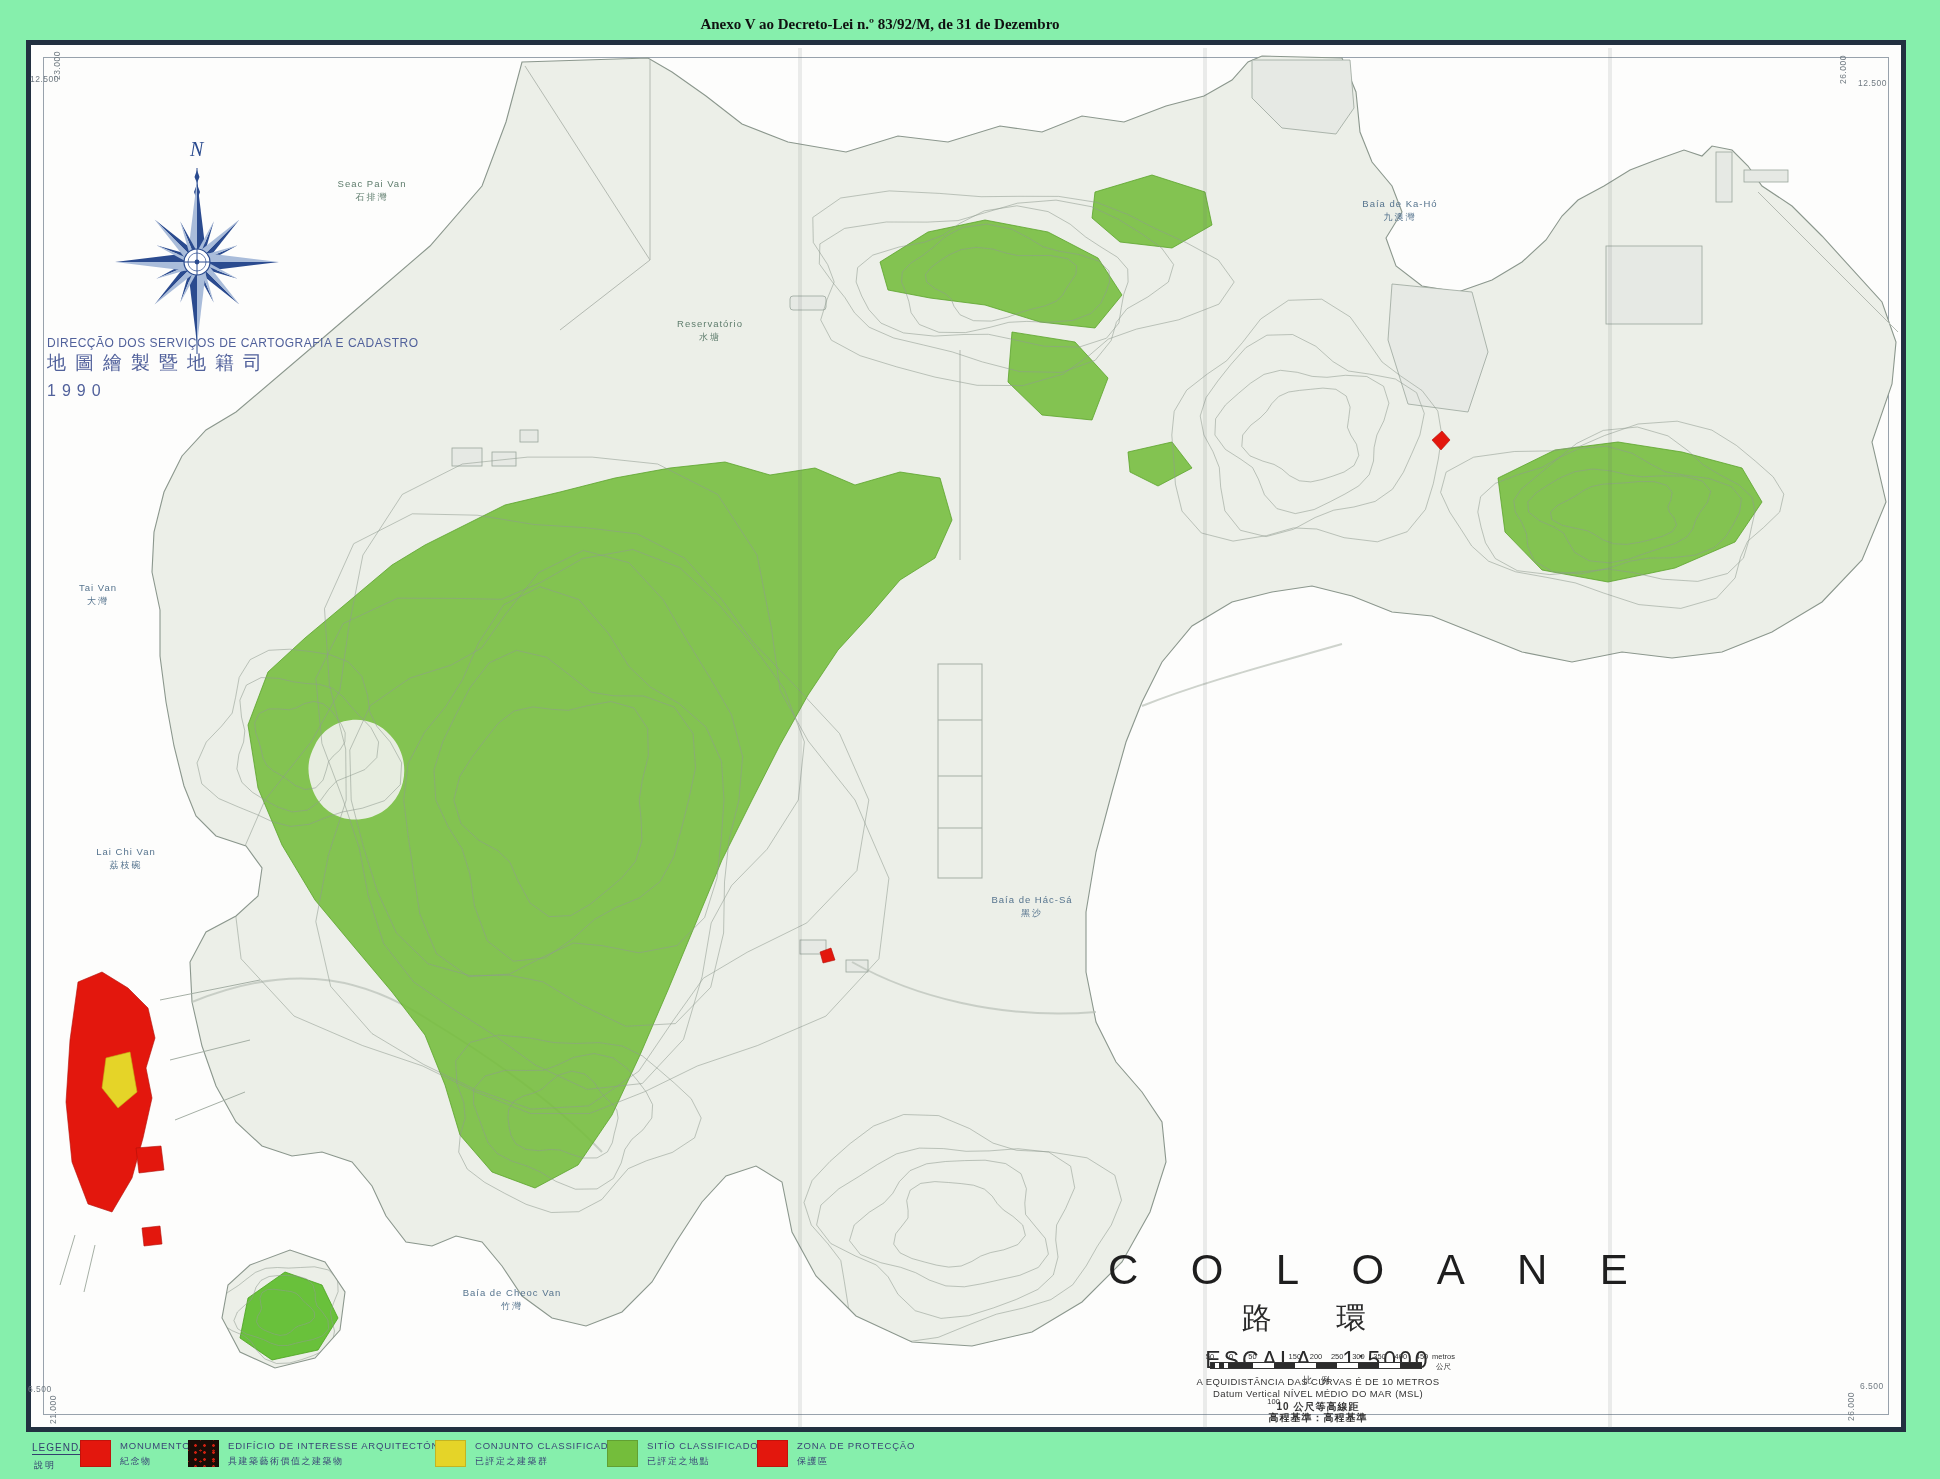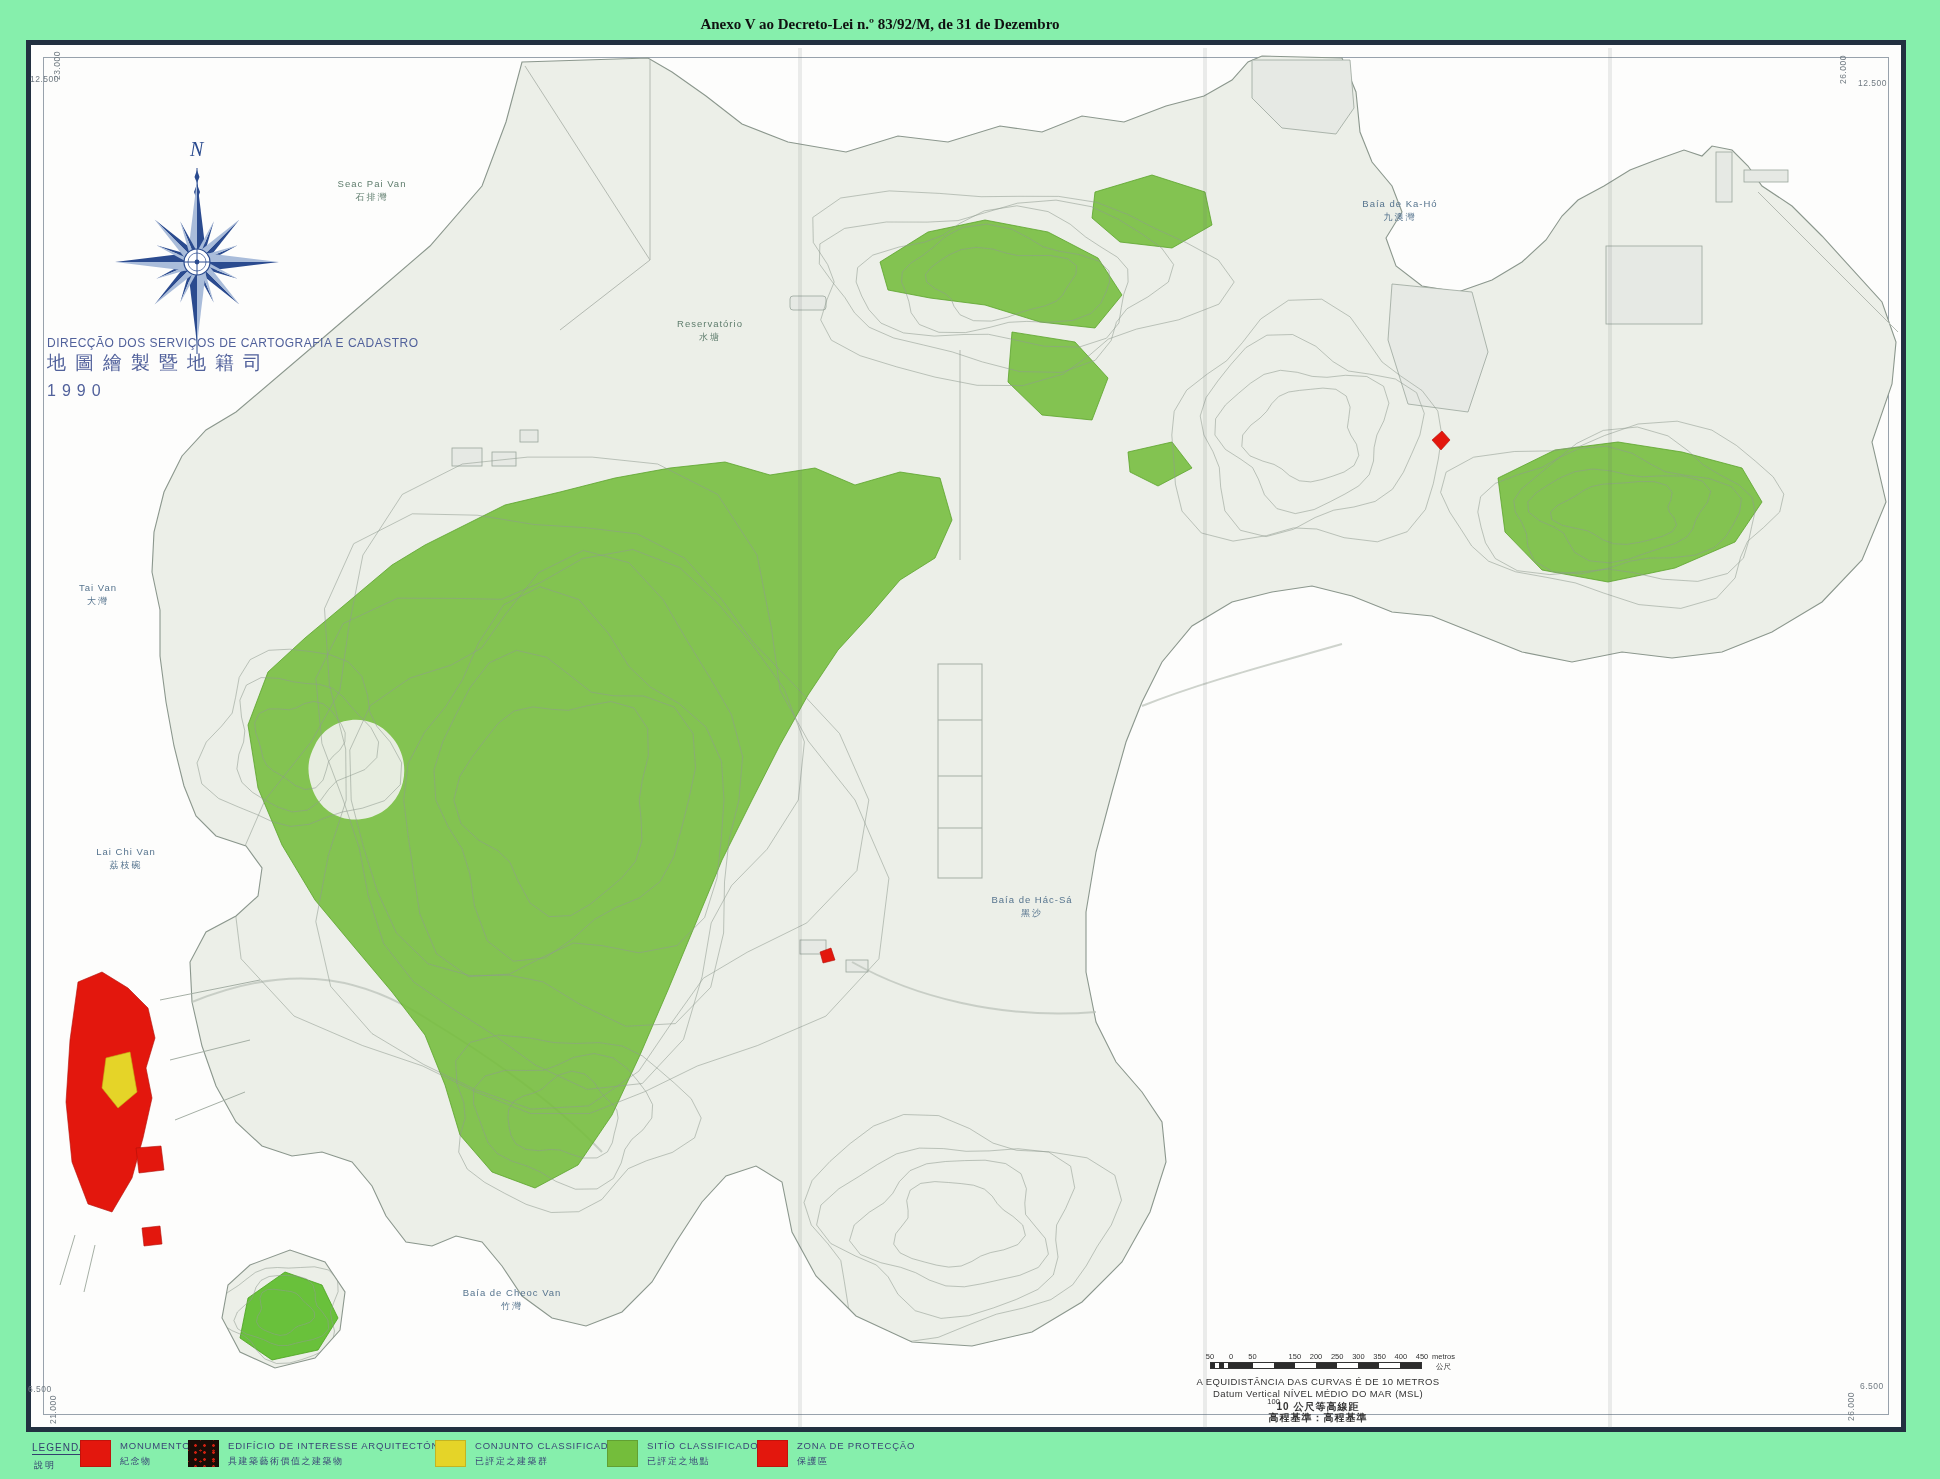--- a/index.html
+++ b/index.html
@@ -276,20 +276,28 @@
   </div>
   <div class="abs place" style="left:1032px;top:894px;">
     <div class="pt">Baía de Hác-Sá</div>
       <div class="zh">黑沙</div>
   </div>
   <div class="abs place" style="left:512px;top:1287px;">
     <div class="pt">Baía de Cheoc Van</div>
       <div class="zh">竹灣</div>
   </div>
 
+  <div class="abs tb" style="left:1108px;top:1246px;width:420px;">
+    <div class="tb-title">C O L O A N E</div>
+    <div class="tb-zh">路 環</div>
+    <div class="tb-escala" style="margin-top:8px;">
+      <span>ESCALA</span>&nbsp;&nbsp;&nbsp;<span>1:5000</span>
+    </div>
+    <div class="tb-bilei">比 例</div>
+  </div>
   <div class="scalebar" style="left:1210px;top:1352px;">
     <div class="ticks" id="ticks">
         <span class="tick" style="left: 0px;">50</span>
         <span class="tick" style="left: 21.2px;">0</span>
         <span class="tick" style="left: 42.4px;">50</span>
         <span class="tick" style="left: 63.6px; margin-top: 45px;">100</span>
         <span class="tick" style="left: 84.8px;">150</span>
         <span class="tick" style="left: 106px;">200</span>
         <span class="tick" style="left: 127.2px;">250</span>
         <span class="tick" style="left: 148.4px;">300</span>

